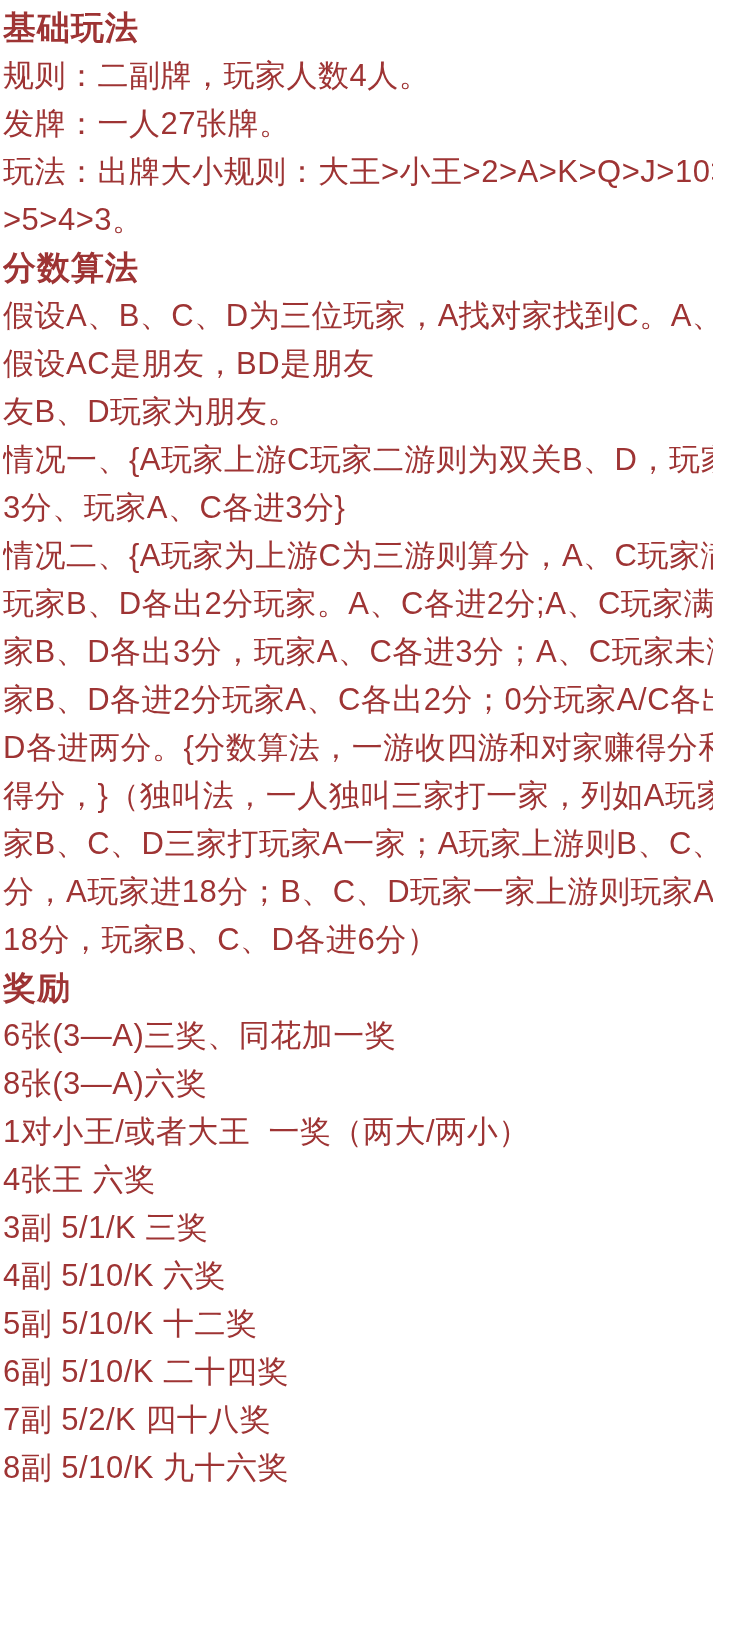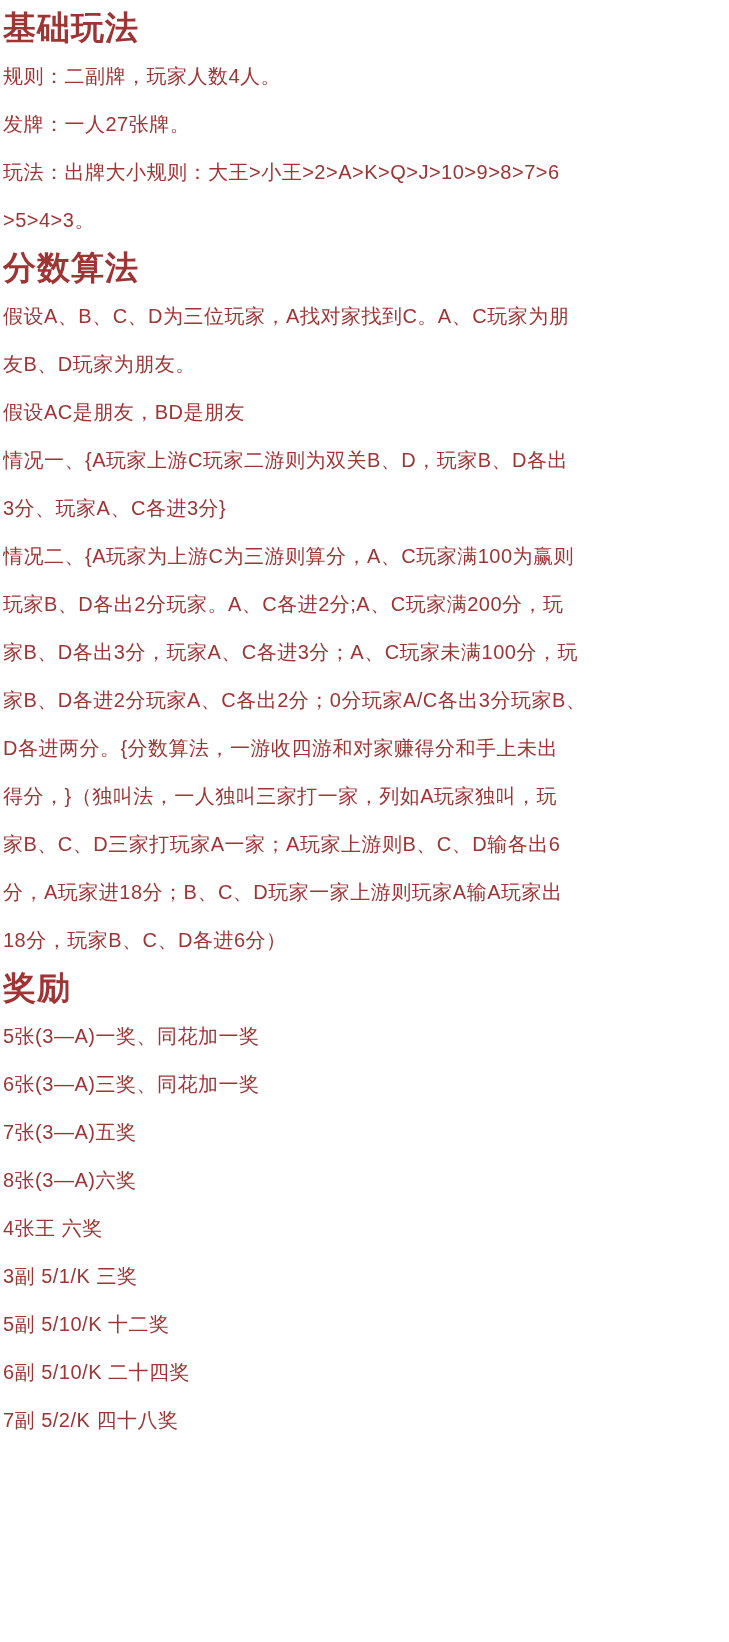--- a/index.html
+++ b/index.html
@@ -13,21 +13,21 @@
     height: 1642px;
     box-sizing: border-box;
     background: #ffffff;
     padding: 4px 16px 0 3px;
     overflow: hidden;
     font-family: "Liberation Sans", "DejaVu Sans", sans-serif;
   }
   .line {
     height: 48px;
     line-height: 48px;
-    font-size: 20px;
+    font-size: 31px;
     color: #9e3434;
     white-space: pre;
     overflow: hidden;
     letter-spacing: 0.5px;
   }
   .line.heading {
     font-weight: bold;
     font-size: 33px;
     letter-spacing: 1px;
   }
@@ -37,37 +37,38 @@
 
 <div class="page" style="background: rgb(255, 255, 255);">
   <div id="rules-content" style="color: rgb(158, 52, 52);">
       <div class="line heading">基础玩法</div>
       <div class="line body">规则：二副牌，玩家人数4人。</div>
       <div class="line body">发牌：一人27张牌。</div>
       <div class="line body">玩法：出牌大小规则：大王&gt;小王&gt;2&gt;A&gt;K&gt;Q&gt;J&gt;10&gt;9&gt;8&gt;7&gt;6</div>
       <div class="line body">&gt;5&gt;4&gt;3。</div>
       <div class="line heading">分数算法</div>
       <div class="line body">假设A、B、C、D为三位玩家，A找对家找到C。A、C玩家为朋</div>
+      <div class="line body">假设AC是朋友，BD是朋友</div>
       <div class="line body">友B、D玩家为朋友。</div>
-      <div class="line body">假设AC是朋友，BD是朋友</div>
       <div class="line body">情况一、{A玩家上游C玩家二游则为双关B、D，玩家B、D各出</div>
       <div class="line body">3分、玩家A、C各进3分}</div>
       <div class="line body">情况二、{A玩家为上游C为三游则算分，A、C玩家满100为赢则</div>
       <div class="line body">玩家B、D各出2分玩家。A、C各进2分;A、C玩家满200分，玩</div>
       <div class="line body">家B、D各出3分，玩家A、C各进3分；A、C玩家未满100分，玩</div>
       <div class="line body">家B、D各进2分玩家A、C各出2分；0分玩家A/C各出3分玩家B、</div>
       <div class="line body">D各进两分。{分数算法，一游收四游和对家赚得分和手上未出</div>
       <div class="line body">得分，}（独叫法，一人独叫三家打一家，列如A玩家独叫，玩</div>
       <div class="line body">家B、C、D三家打玩家A一家；A玩家上游则B、C、D输各出6</div>
       <div class="line body">分，A玩家进18分；B、C、D玩家一家上游则玩家A输A玩家出</div>
       <div class="line body">18分，玩家B、C、D各进6分）</div>
       <div class="line heading">奖励</div>
-      <div class="line body">5张(3—A)一奖、同花加一奖</div>
       <div class="line body">6张(3—A)三奖、同花加一奖</div>
-      <div class="line body">7张(3—A)五奖</div>
       <div class="line body">8张(3—A)六奖</div>
+      <div class="line body">1对小王/或者大王  一奖（两大/两小）</div>
       <div class="line body">4张王 六奖</div>
       <div class="line body">3副 5/1/K 三奖</div>
+      <div class="line body">4副 5/10/K 六奖</div>
       <div class="line body">5副 5/10/K 十二奖</div>
       <div class="line body">6副 5/10/K 二十四奖</div>
       <div class="line body">7副 5/2/K 四十八奖</div>
+      <div class="line body">8副 5/10/K 九十六奖</div>
     </div>
 </div>
 
 </body></html>

